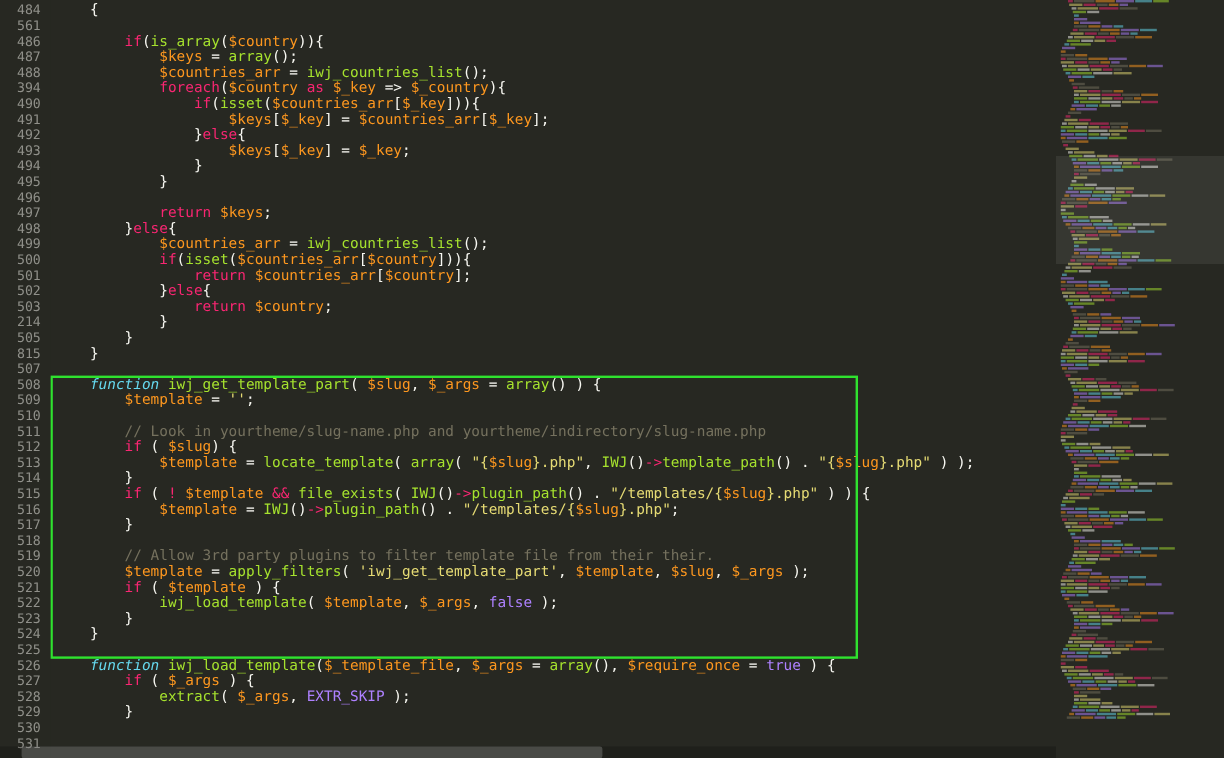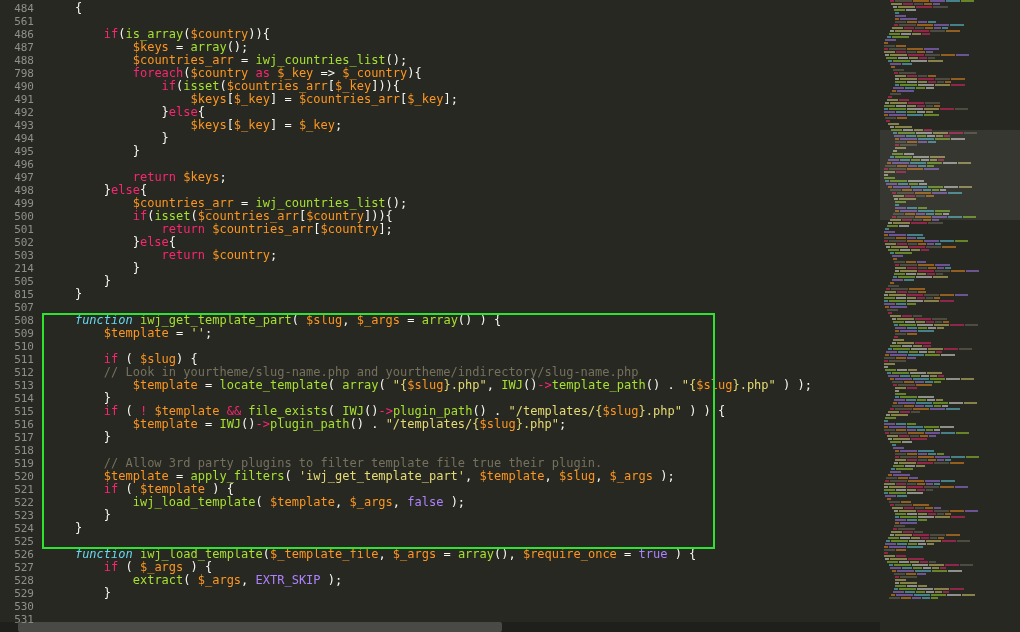--- a/index.html
+++ b/index.html
@@ -111,21 +111,21 @@
 </head>
 <body>
 
 <div class="editor-container">
   <div class="gutter" id="gutter">
       <div>484</div>
       <div>561</div>
       <div>486</div>
       <div>487</div>
       <div>488</div>
-      <div>798</div>
+      <div>394</div>
       <div>490</div>
       <div>491</div>
       <div>492</div>
       <div>493</div>
       <div>494</div>
       <div>495</div>
       <div>496</div>
       <div>497</div>
       <div>498</div>
       <div>499</div>
@@ -184,29 +184,29 @@
       <div class="code-line"><span class="c-punc">                </span><span class="c-key">return</span><span class="c-punc"> </span><span class="c-var">$countries_arr</span><span class="c-punc">[</span><span class="c-var">$country</span><span class="c-punc">];</span></div>
       <div class="code-line"><span class="c-punc">            }</span><span class="c-key">else</span><span class="c-punc">{</span></div>
       <div class="code-line"><span class="c-punc">                </span><span class="c-key">return</span><span class="c-punc"> </span><span class="c-var">$country</span><span class="c-punc">;</span></div>
       <div class="code-line"><span class="c-punc">            }</span></div>
       <div class="code-line"><span class="c-punc">        }</span></div>
       <div class="code-line"><span class="c-punc">    }</span></div>
       <div class="code-line"></div>
       <div class="code-line"><span class="c-punc">    </span><span class="c-def">function</span><span class="c-punc"> </span><span class="c-fn">iwj_get_template_part</span><span class="c-punc">( </span><span class="c-var">$slug</span><span class="c-punc">, </span><span class="c-var">$_args</span><span class="c-punc"> = </span><span class="c-fn">array</span><span class="c-punc">() ) {</span></div>
       <div class="code-line"><span class="c-punc">        </span><span class="c-var">$template</span><span class="c-punc"> = </span><span class="c-str">''</span><span class="c-punc">;</span></div>
       <div class="code-line"></div>
+      <div class="code-line"><span class="c-punc">        </span><span class="c-cmt">// Look in yourtheme/slug-name.php and yourtheme/indirectory/slug-name.php</span></div>
       <div class="code-line"><span class="c-punc">        </span><span class="c-key">if</span><span class="c-punc"> ( </span><span class="c-var">$slug</span><span class="c-punc">) {</span></div>
-      <div class="code-line"><span class="c-punc">        </span><span class="c-cmt">// Look in yourtheme/slug-name.php and yourtheme/indirectory/slug-name.php</span></div>
       <div class="code-line"><span class="c-punc">            </span><span class="c-var">$template</span><span class="c-punc"> = </span><span class="c-fn">locate_template</span><span class="c-punc">( </span><span class="c-fn">array</span><span class="c-punc">( </span><span class="c-str">"{</span><span class="c-var">$slug</span><span class="c-str">}.php"</span><span class="c-punc">, </span><span class="c-fn">IWJ</span><span class="c-punc">()</span><span class="c-key">-&gt;</span><span class="c-fn">template_path</span><span class="c-punc">() . </span><span class="c-str">"{</span><span class="c-var">$slug</span><span class="c-str">}.php"</span><span class="c-punc"> ) );</span></div>
       <div class="code-line"><span class="c-punc">        }</span></div>
       <div class="code-line"><span class="c-punc">        </span><span class="c-key">if</span><span class="c-punc"> ( </span><span class="c-key">!</span><span class="c-punc"> </span><span class="c-var">$template</span><span class="c-punc"> </span><span class="c-key">&amp;&amp;</span><span class="c-punc"> </span><span class="c-fn">file_exists</span><span class="c-punc">( </span><span class="c-fn">IWJ</span><span class="c-punc">()</span><span class="c-key">-&gt;</span><span class="c-fn">plugin_path</span><span class="c-punc">() . </span><span class="c-str">"/templates/{</span><span class="c-var">$slug</span><span class="c-str">}.php"</span><span class="c-punc"> ) ) {</span></div>
       <div class="code-line"><span class="c-punc">            </span><span class="c-var">$template</span><span class="c-punc"> = </span><span class="c-fn">IWJ</span><span class="c-punc">()</span><span class="c-key">-&gt;</span><span class="c-fn">plugin_path</span><span class="c-punc">() . </span><span class="c-str">"/templates/{</span><span class="c-var">$slug</span><span class="c-str">}.php"</span><span class="c-punc">;</span></div>
       <div class="code-line"><span class="c-punc">        }</span></div>
       <div class="code-line"></div>
-      <div class="code-line"><span class="c-punc">        </span><span class="c-cmt">// Allow 3rd party plugins to filter template file true their plugin.</span></div>
+      <div class="code-line"><span class="c-punc">        </span><span class="c-cmt">// Allow 3rd party plugins to filter template file from their their.</span></div>
       <div class="code-line"><span class="c-punc">        </span><span class="c-var">$template</span><span class="c-punc"> = </span><span class="c-fn">apply_filters</span><span class="c-punc">( </span><span class="c-str">'iwj_get_template_part'</span><span class="c-punc">, </span><span class="c-var">$template</span><span class="c-punc">, </span><span class="c-var">$slug</span><span class="c-punc">, </span><span class="c-var">$_args</span><span class="c-punc"> );</span></div>
       <div class="code-line"><span class="c-punc">        </span><span class="c-key">if</span><span class="c-punc"> ( </span><span class="c-var">$template</span><span class="c-punc"> ) {</span></div>
       <div class="code-line"><span class="c-punc">            </span><span class="c-fn">iwj_load_template</span><span class="c-punc">( </span><span class="c-var">$template</span><span class="c-punc">, </span><span class="c-var">$_args</span><span class="c-punc">, </span><span class="c-const">false</span><span class="c-punc"> );</span></div>
       <div class="code-line"><span class="c-punc">        }</span></div>
       <div class="code-line"><span class="c-punc">    }</span></div>
       <div class="code-line"></div>
       <div class="code-line"><span class="c-punc">    </span><span class="c-def">function</span><span class="c-punc"> </span><span class="c-fn">iwj_load_template</span><span class="c-punc">(</span><span class="c-var">$_template_file</span><span class="c-punc">, </span><span class="c-var">$_args</span><span class="c-punc"> = </span><span class="c-fn">array</span><span class="c-punc">(), </span><span class="c-var">$require_once</span><span class="c-punc"> = </span><span class="c-const">true</span><span class="c-punc"> ) {</span></div>
       <div class="code-line"><span class="c-punc">        </span><span class="c-key">if</span><span class="c-punc"> ( </span><span class="c-var">$_args</span><span class="c-punc"> ) {</span></div>
       <div class="code-line"><span class="c-punc">            </span><span class="c-fn">extract</span><span class="c-punc">( </span><span class="c-var">$_args</span><span class="c-punc">, </span><span class="c-const">EXTR_SKIP</span><span class="c-punc"> );</span></div>
       <div class="code-line"><span class="c-punc">        }</span></div>

